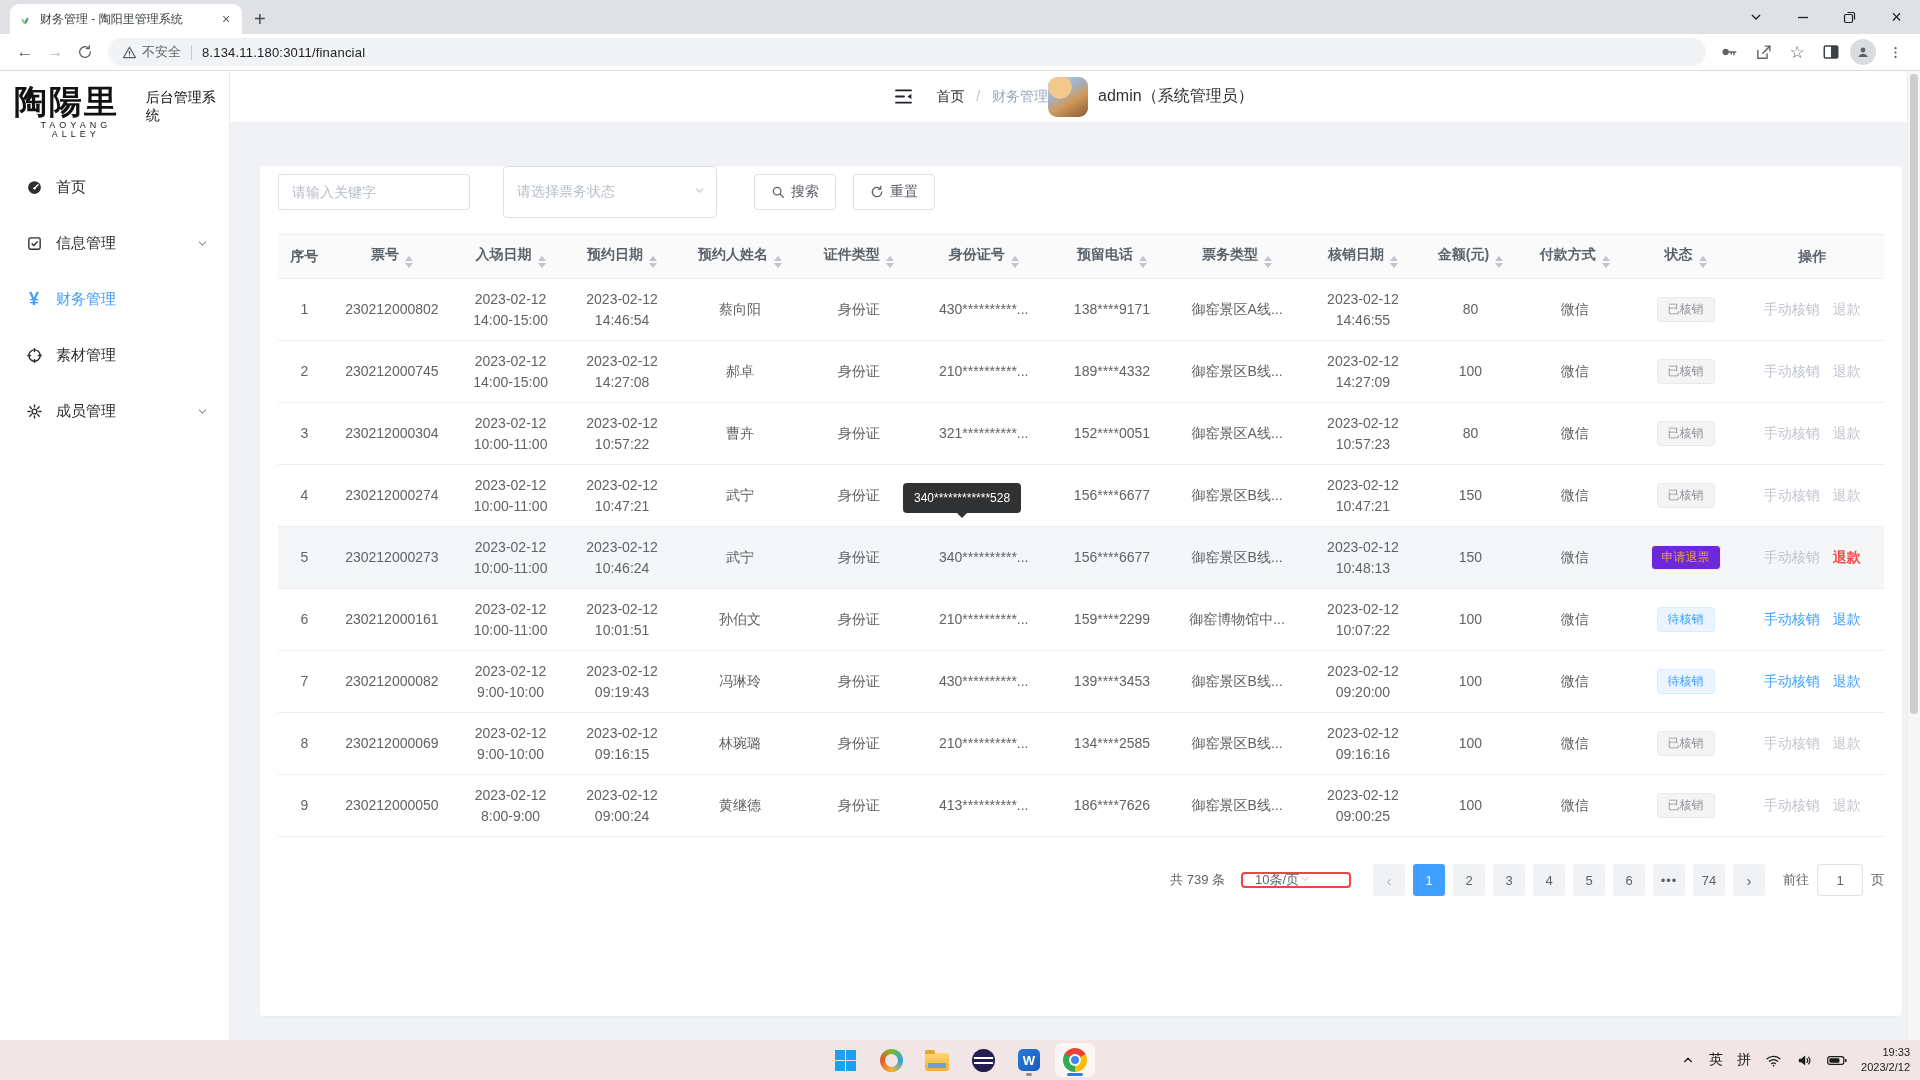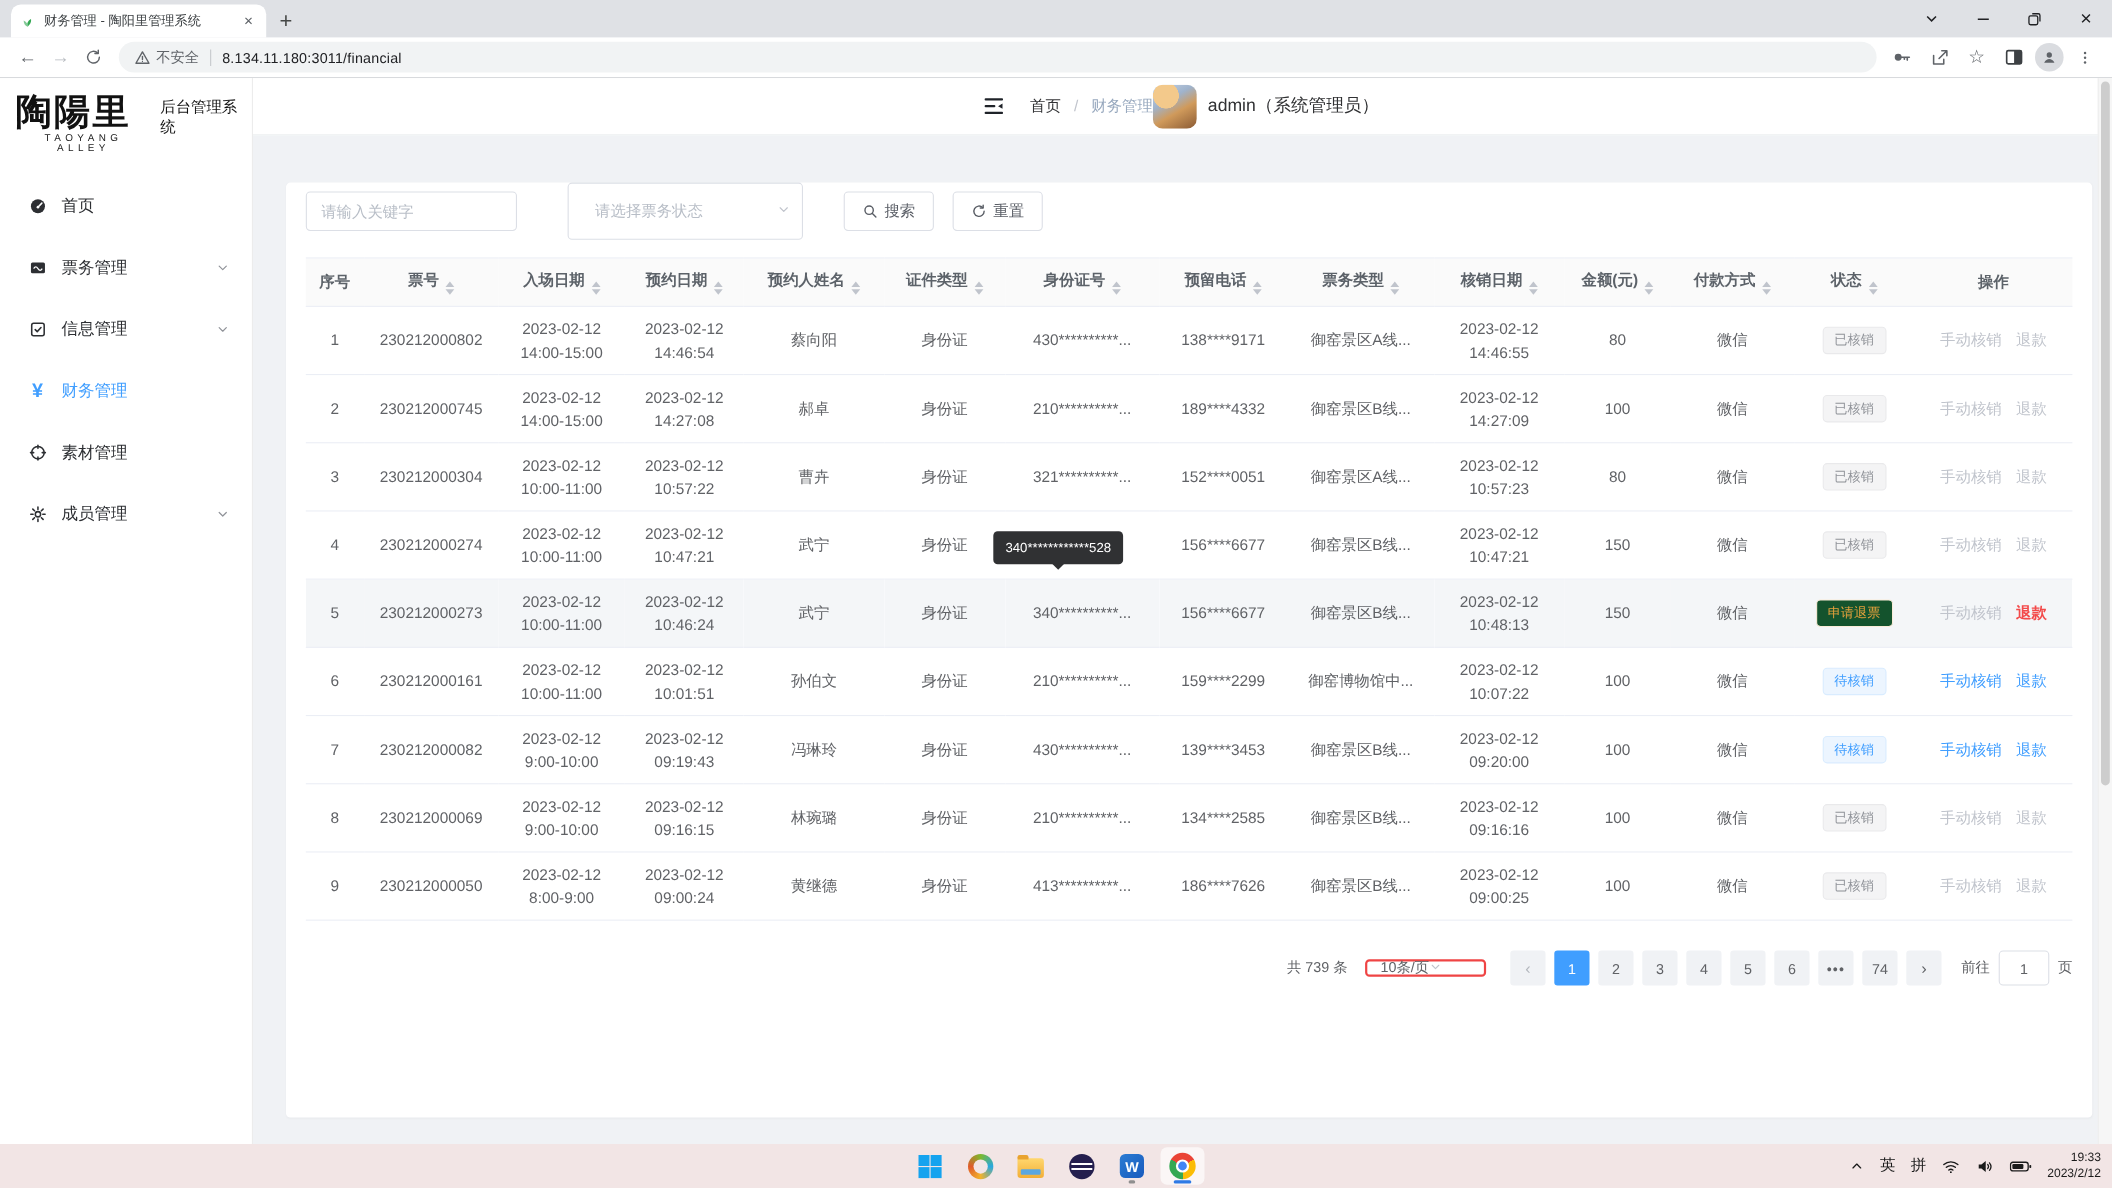--- a/index.html
+++ b/index.html
@@ -57,38 +57,38 @@
 .card{background:#fff;border-radius:4px;height:850px;padding:0 18px;box-shadow:0 1px 2px rgba(0,0,0,.03)}
 .tabs-nav{display:flex;border-bottom:1px solid #e4e7ed}
 .tabs-box{display:inline-flex;border:1px solid #e4e7ed;border-bottom:none;border-radius:4px 4px 0 0}
 .tab-item{height:40px;line-height:40px;padding:0 20px;font-size:14px;color:#303133;cursor:pointer;position:relative}
 .tab-item + .tab-item{border-left:1px solid #e4e7ed}
 .tab-item.active{color:#409eff}
 .tab-item.active::after{content:'';position:absolute;left:0;right:0;bottom:-1px;height:1px;background:#fff}
 .filters{display:flex;align-items:center;margin-top:18px}
 .inp{width:192px;height:36px;border:1px solid #dcdfe6;border-radius:4px;padding:0 13px;font-size:14px;color:#606266;outline:none}
 .inp::placeholder{color:#b8bec7}
-.sel{width:214px;height:52px;border:1px solid #dcdfe6;border-radius:4px;padding:0 10px 0 24px;font-size:14px;color:#b8bec7;display:flex;align-items:center;justify-content:space-between;margin-left:46px;cursor:pointer;background:#fff}
+.sel{width:214px;height:52px;border:1px solid #dcdfe6;border-radius:4px;padding:0 10px 0 13px;font-size:14px;color:#b8bec7;display:flex;align-items:center;justify-content:space-between;margin-left:33px;cursor:pointer;background:#fff}
 .sel .chev{color:#c0c4cc}
 .btn{height:36px;border:1px solid #dcdfe6;border-radius:4px;background:#fff;color:#5a5e66;font-size:14px;display:inline-flex;align-items:center;gap:6px;padding:17px 16px}
 .btn-search{margin-left:37px}
 .btn-reset{margin-left:17px}
 
 .table-wrap{margin-top:16px;position:relative}
 table{width:100%;border-collapse:collapse;table-layout:fixed}
 th{height:44px;background:#fafafa;font-size:14px;color:#5c6269;font-weight:bold;border-top:1px solid #ebeef5;border-bottom:1px solid #ebeef5;text-align:center}
 td{height:62px;font-size:14px;color:#606266;text-align:center;border-bottom:1px solid #ebeef5;line-height:1.45;overflow:hidden;white-space:nowrap}
 tr.hover td{background:#f4f6f8}
 .carets{display:inline-flex;flex-direction:column;gap:2px;vertical-align:-2px;margin-left:6px}
 .cu{width:0;height:0;border:4px solid transparent;border-bottom:5px solid #c0c4cc;border-top:none}
 .cd{width:0;height:0;border:4px solid transparent;border-top:5px solid #c0c4cc;border-bottom:none}
 .tag{display:inline-block;height:25px;line-height:23px;padding:0 10px;font-size:12px;border-radius:4px;border:1px solid}
 .tag-info{background:#f4f4f5;border-color:#e9e9eb;color:#909399}
 .tag-primary{background:#ecf5ff;border-color:#d9ecff;color:#409eff}
-.tag-warning{background:#14532d;border-color:#faecd8;color:#e6a23c}
+.tag-warning{background:#6d28d9;border-color:#faecd8;color:#e6a23c}
 .lnk{cursor:pointer;font-size:14px}
 .lnk + .lnk{margin-left:13px}
 .lnk.disabled{color:#c0c4cc}
 .lnk.primary{color:#409eff}
 .lnk.danger{color:#f34a4a;font-weight:bold}
 .tooltip{position:absolute;left:625px;top:249px;background:#303133;color:#fff;font-size:12px;padding:8px 11px;border-radius:4px;white-space:nowrap;z-index:5}
 .tooltip::after{content:'';position:absolute;left:50%;bottom:-5px;margin-left:-6px;border:6px solid transparent;border-top:6px solid #303133;border-bottom:none}
 
 .pagination{display:flex;align-items:center;justify-content:flex-end;margin-top:27px;font-size:13px;color:#606266}
 .pg-total{margin-right:16px}
@@ -232,34 +232,20 @@
   <div class="menu-item ">
     <span class="micon icon ">
             <svg viewBox="0 0 24 24" width="17" height="17">
               <circle cx="12" cy="12" r="9" fill="currentColor"></circle>
               <path d="M12 13.2L17 8" stroke="#fff" stroke-width="2" stroke-linecap="round"></path>
               <circle cx="12" cy="13.2" r="1.7" fill="#fff"></circle>
             </svg>
           </span>
     <span class="mlabel">首页</span>
 
-  </div>
-  <div class="menu-item ">
-    <span class="micon icon ">
-            <svg viewBox="0 0 24 24" width="17" height="17">
-              <rect x="3" y="5" width="18" height="14" rx="2" fill="currentColor"></rect>
-              <path d="M6.5 13c1.8-2.8 3.6-2.8 5.5 0s3.7 2.8 5.5 0" stroke="#fff" stroke-width="1.6" fill="none"></path>
-            </svg>
-          </span>
-    <span class="mlabel">票务管理</span>
-    <span class="chev icon">
-            <svg viewBox="0 0 24 24" width="13" height="13" fill="none" stroke="currentColor" stroke-width="2" stroke-linecap="round" stroke-linejoin="round">
-              <path d="M6 9l6 6 6-6"></path>
-            </svg>
-          </span>
   </div>
   <div class="menu-item ">
     <span class="micon icon ">
             <svg viewBox="0 0 24 24" width="17" height="17" fill="none" stroke="currentColor" stroke-width="2">
               <rect x="4" y="4" width="16" height="16" rx="2.5"></rect>
               <path d="M8.5 12.2l2.6 2.6 4.8-5.2" stroke-linecap="round" stroke-linejoin="round"></path>
             </svg>
           </span>
     <span class="mlabel">信息管理</span>
     <span class="chev icon">

